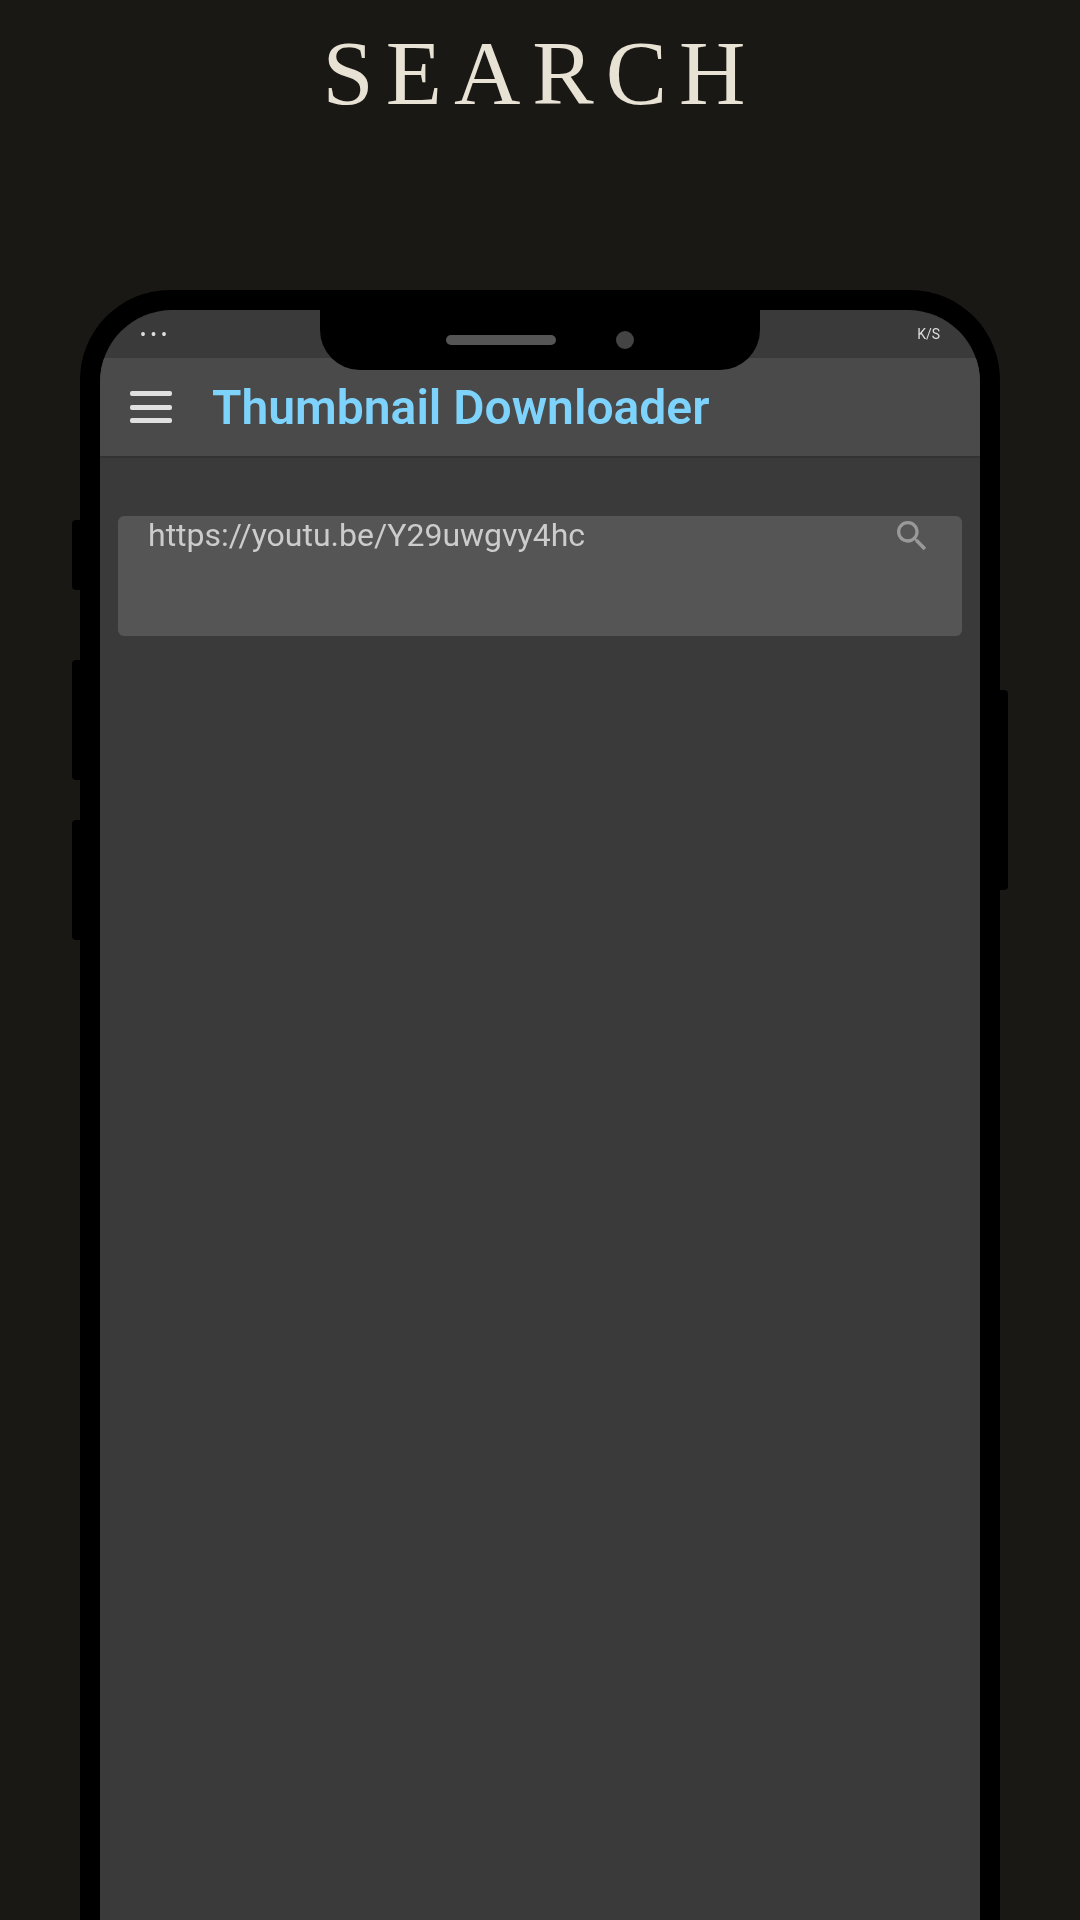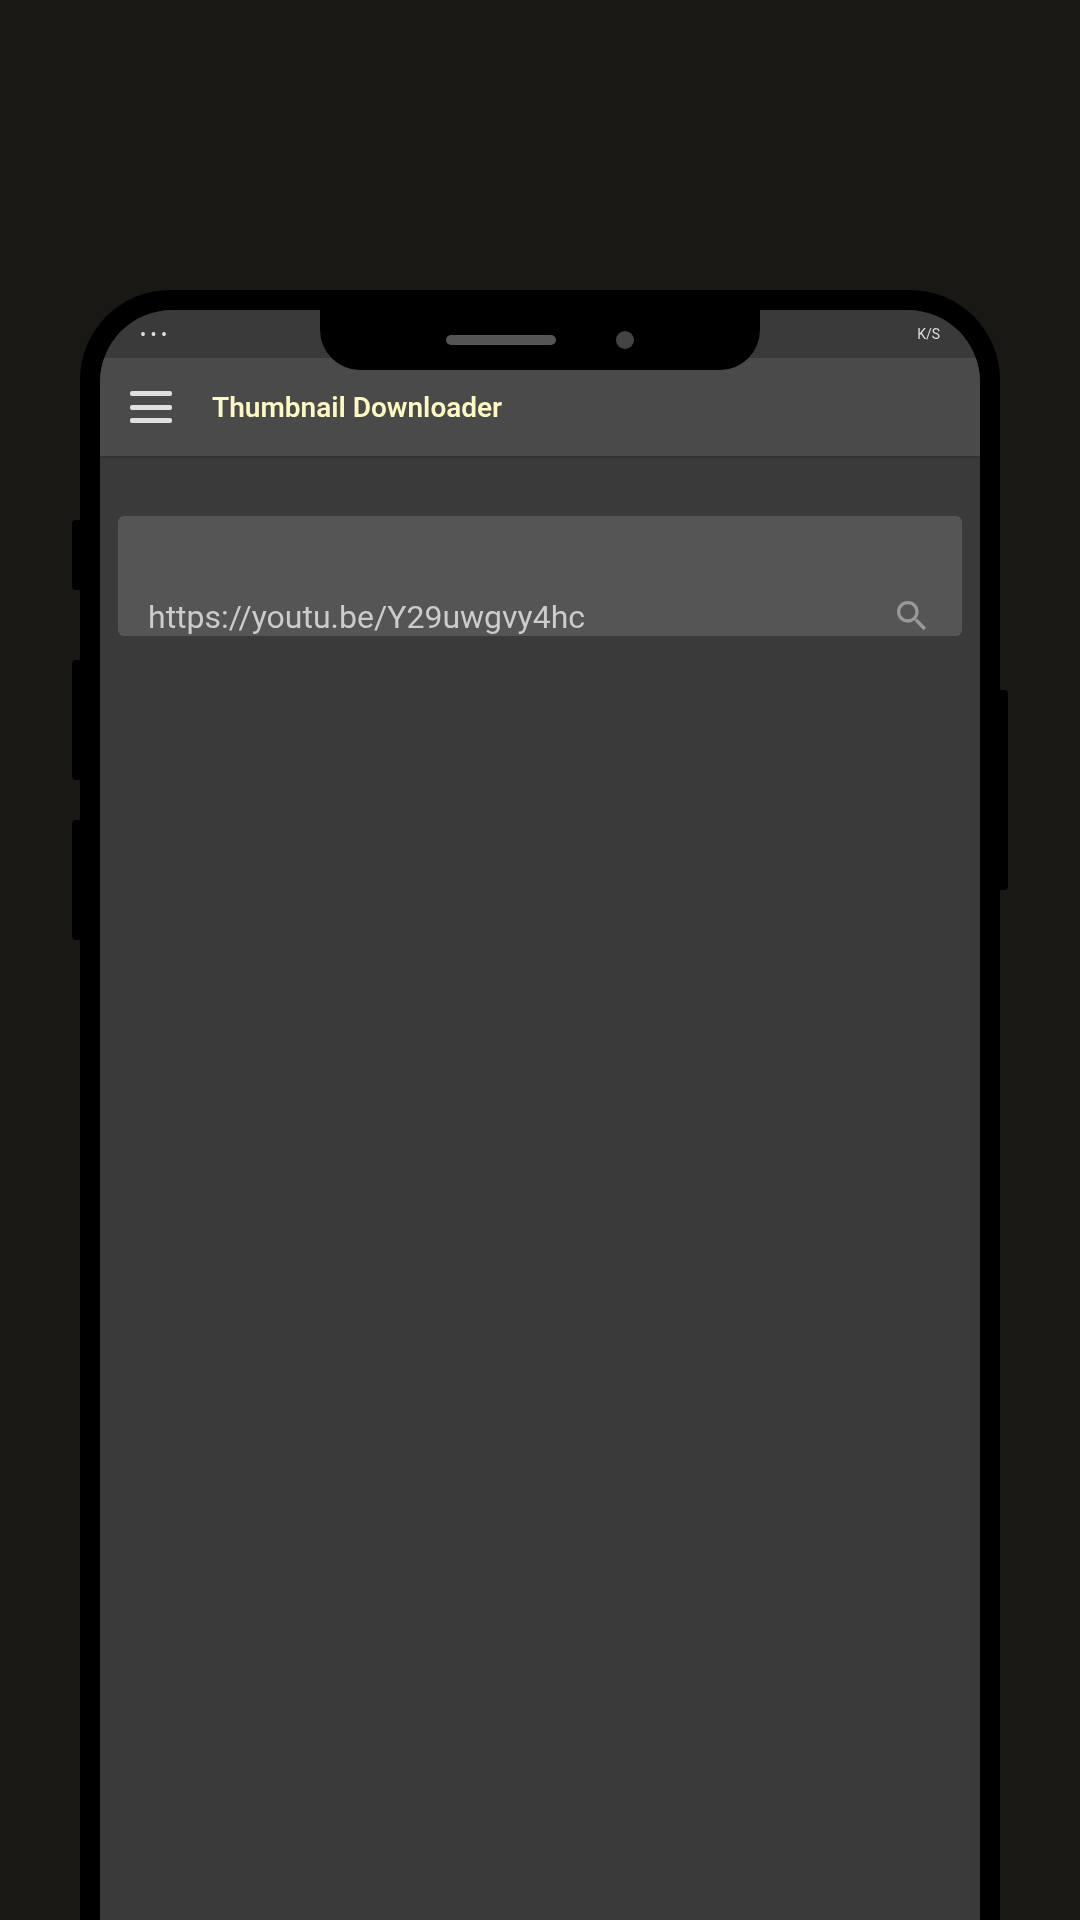--- a/index.html
+++ b/index.html
@@ -124,35 +124,35 @@
     }
 
     .hamburger-line {
       width: 100%;
       height: 5px;
       background: #e0e0e0;
       border-radius: 2px;
     }
 
     .app-title {
-      color: #fef9c3;
-      font-size: 28px;
+      color: #7dd3fc;
+      font-size: 48px;
       font-weight: 600;
     }
 
     .content-area {
       padding: 58px 18px;
     }
 
     .search-container {
       background: #555;
       border-radius: 6px;
       height: 120px;
       display: flex;
-      align-items: flex-end;
+      align-items: flex-start;
       padding: 0 30px;
       gap: 20px;
     }
 
     .search-input {
       flex: 1;
       background: transparent;
       border: none;
       outline: none;
       color: #ccc;
@@ -198,20 +198,21 @@
       width: 8px;
       height: 200px;
       background: #000;
       border-radius: 0 4px 4px 0;
     }
   </style>
 </head>
 <body>
 
 <div class="promo-title">
+  <div>SEARCH</div>
 </div>
 
 <div class="phone-frame">
   <div class="phone-btn-left btn1"></div>
   <div class="phone-btn-left btn2"></div>
   <div class="phone-btn-left btn3"></div>
   <div class="phone-btn-right"></div>
 
   <div class="phone-screen">
     <div class="notch">

